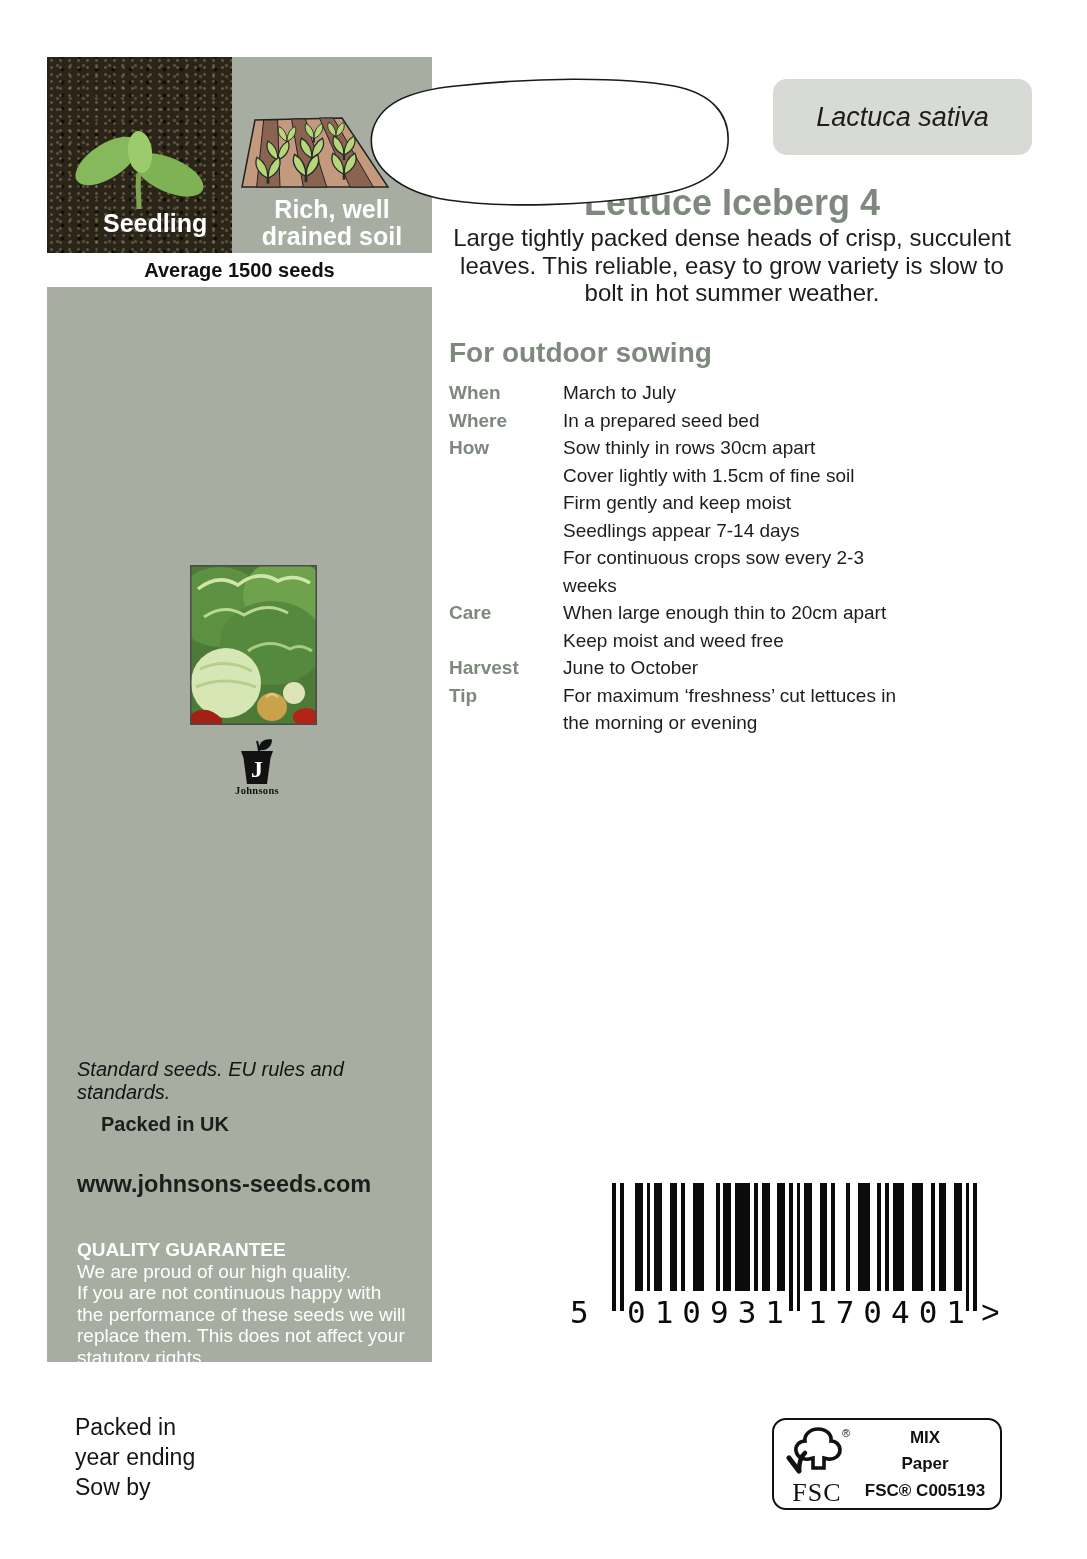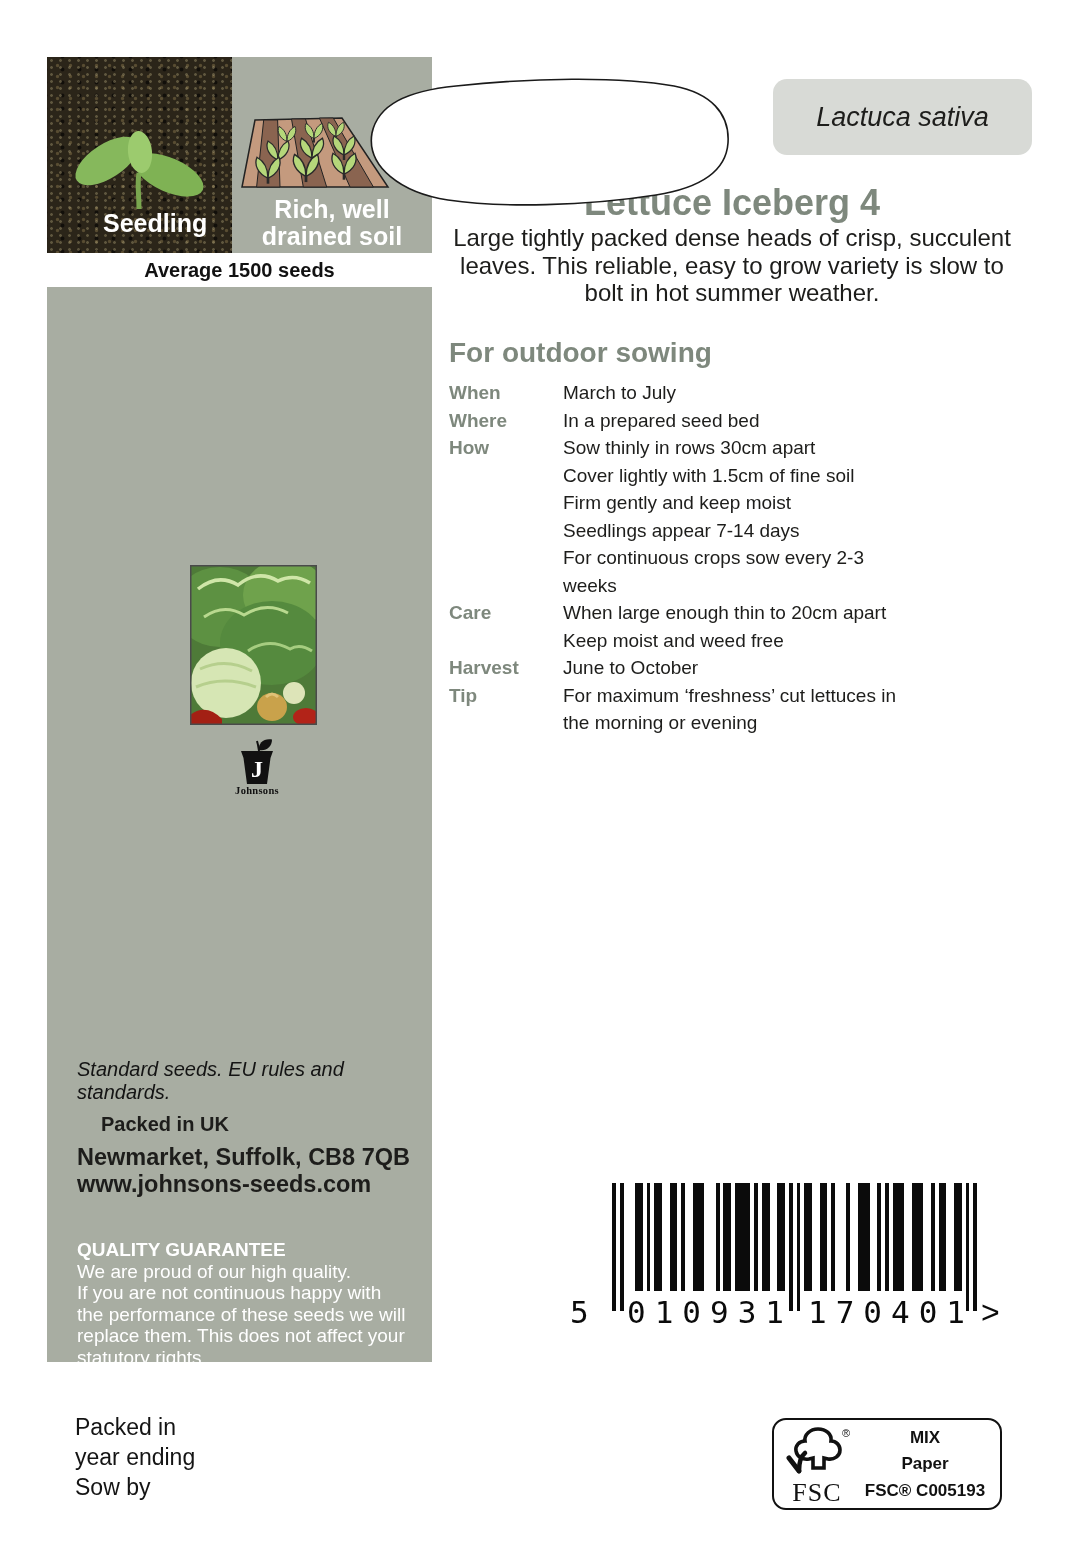--- a/index.html
+++ b/index.html
@@ -151,21 +151,20 @@
       <path d="M23,12 C22,5 28,0 36,1.5 C36,9 30,13.5 23,12 Z" fill="#111"></path>
       <path d="M23,13 C22.5,9 22,6 21,3" stroke="#111" stroke-width="2" fill="none"></path>
       <path d="M5,13 L37,13 L34.5,20 L31,46 L11,46 L7.5,20 Z" fill="#111"></path>
       <text x="21" y="39" text-anchor="middle" font-family="Liberation Serif, serif" font-weight="bold" font-size="24" fill="#ffffff">J</text>
     </svg>
   </div>
   <div class="abs brand-text">Johnsons</div>
 
   <div class="abs legal-italic li1">Standard seeds. EU rules and standards.</div>
   <div class="abs packed-uk">Packed in UK</div>
-  <div class="abs address">Newmarket, Suffolk, CB8 7QB</div>
   <div class="abs website">www.johnsons-seeds.com</div>
   <div class="abs guarantee">
     <div class="gh">QUALITY GUARANTEE</div>
     <div>We are proud of our high quality.</div>
     <div>If you are not continuous happy with</div>
     <div>the performance of these seeds we will</div>
     <div>replace them. This does not affect your</div>
     <div>statutory rights.</div>
   </div>
 

